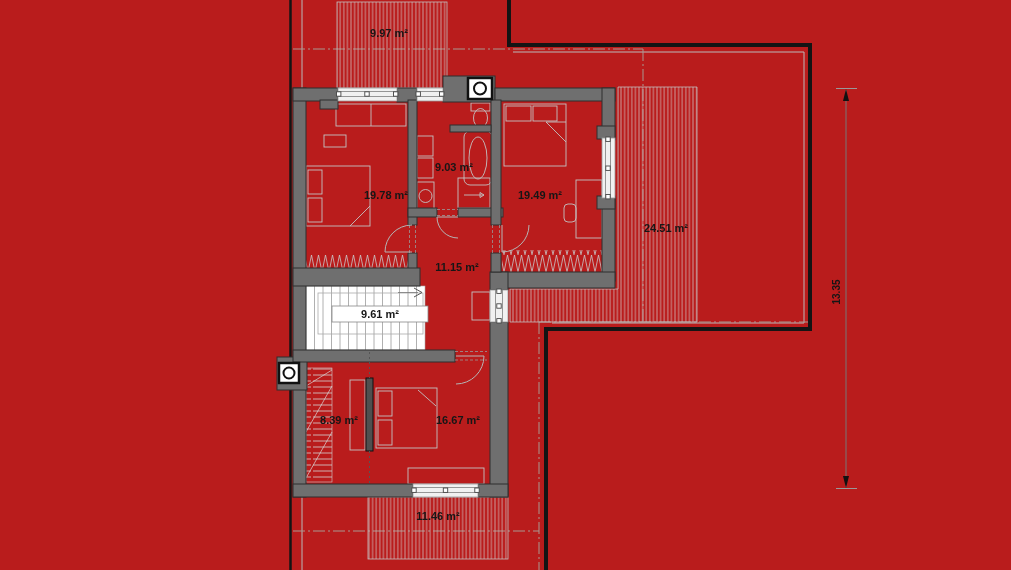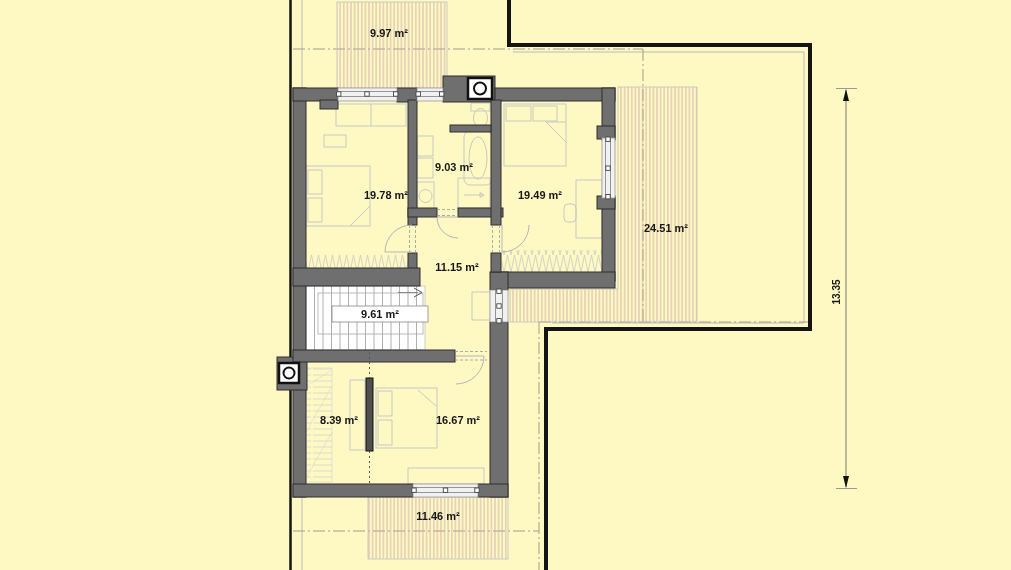--- a/index.html
+++ b/index.html
@@ -1,16 +1,16 @@
 <!DOCTYPE html>
 <html><head>
 <meta charset="utf-8">
 <style>
   html,body{margin:0;padding:0;background:#ffffff;}
-  .canvas{position:relative;width:1011px;height:570px;background:#fef9c3;overflow:hidden;}
+  .canvas{position:relative;width:1011px;height:570px;background:#b91c1c;overflow:hidden;}
   svg{display:block;}
   .wall rect{fill:#6f6f6f;stroke:#2e2e2e;stroke-width:1;}
   .wall rect.dark{fill:#4f4f4f;stroke:#111;}
   .win rect.pane{fill:#f1f1f1;stroke:#9a9a9a;stroke-width:0.8;}
   .win line{stroke:#8a8a8a;stroke-width:0.9;}
   .win rect.mk{fill:#ffffff;stroke:#444;stroke-width:0.9;}
   .door path{stroke:#b5b5b5;fill:none;stroke-width:1;}
   .door line{stroke:#b5b5b5;stroke-width:1;}
   .door line.jamb{stroke:#999;stroke-width:0.8;stroke-dasharray:3 2;}
   .furn rect,.furn ellipse,.furn circle,.furn path,.furn line,.furn polyline{fill:none;stroke:#c3c3c3;stroke-width:0.9;}

